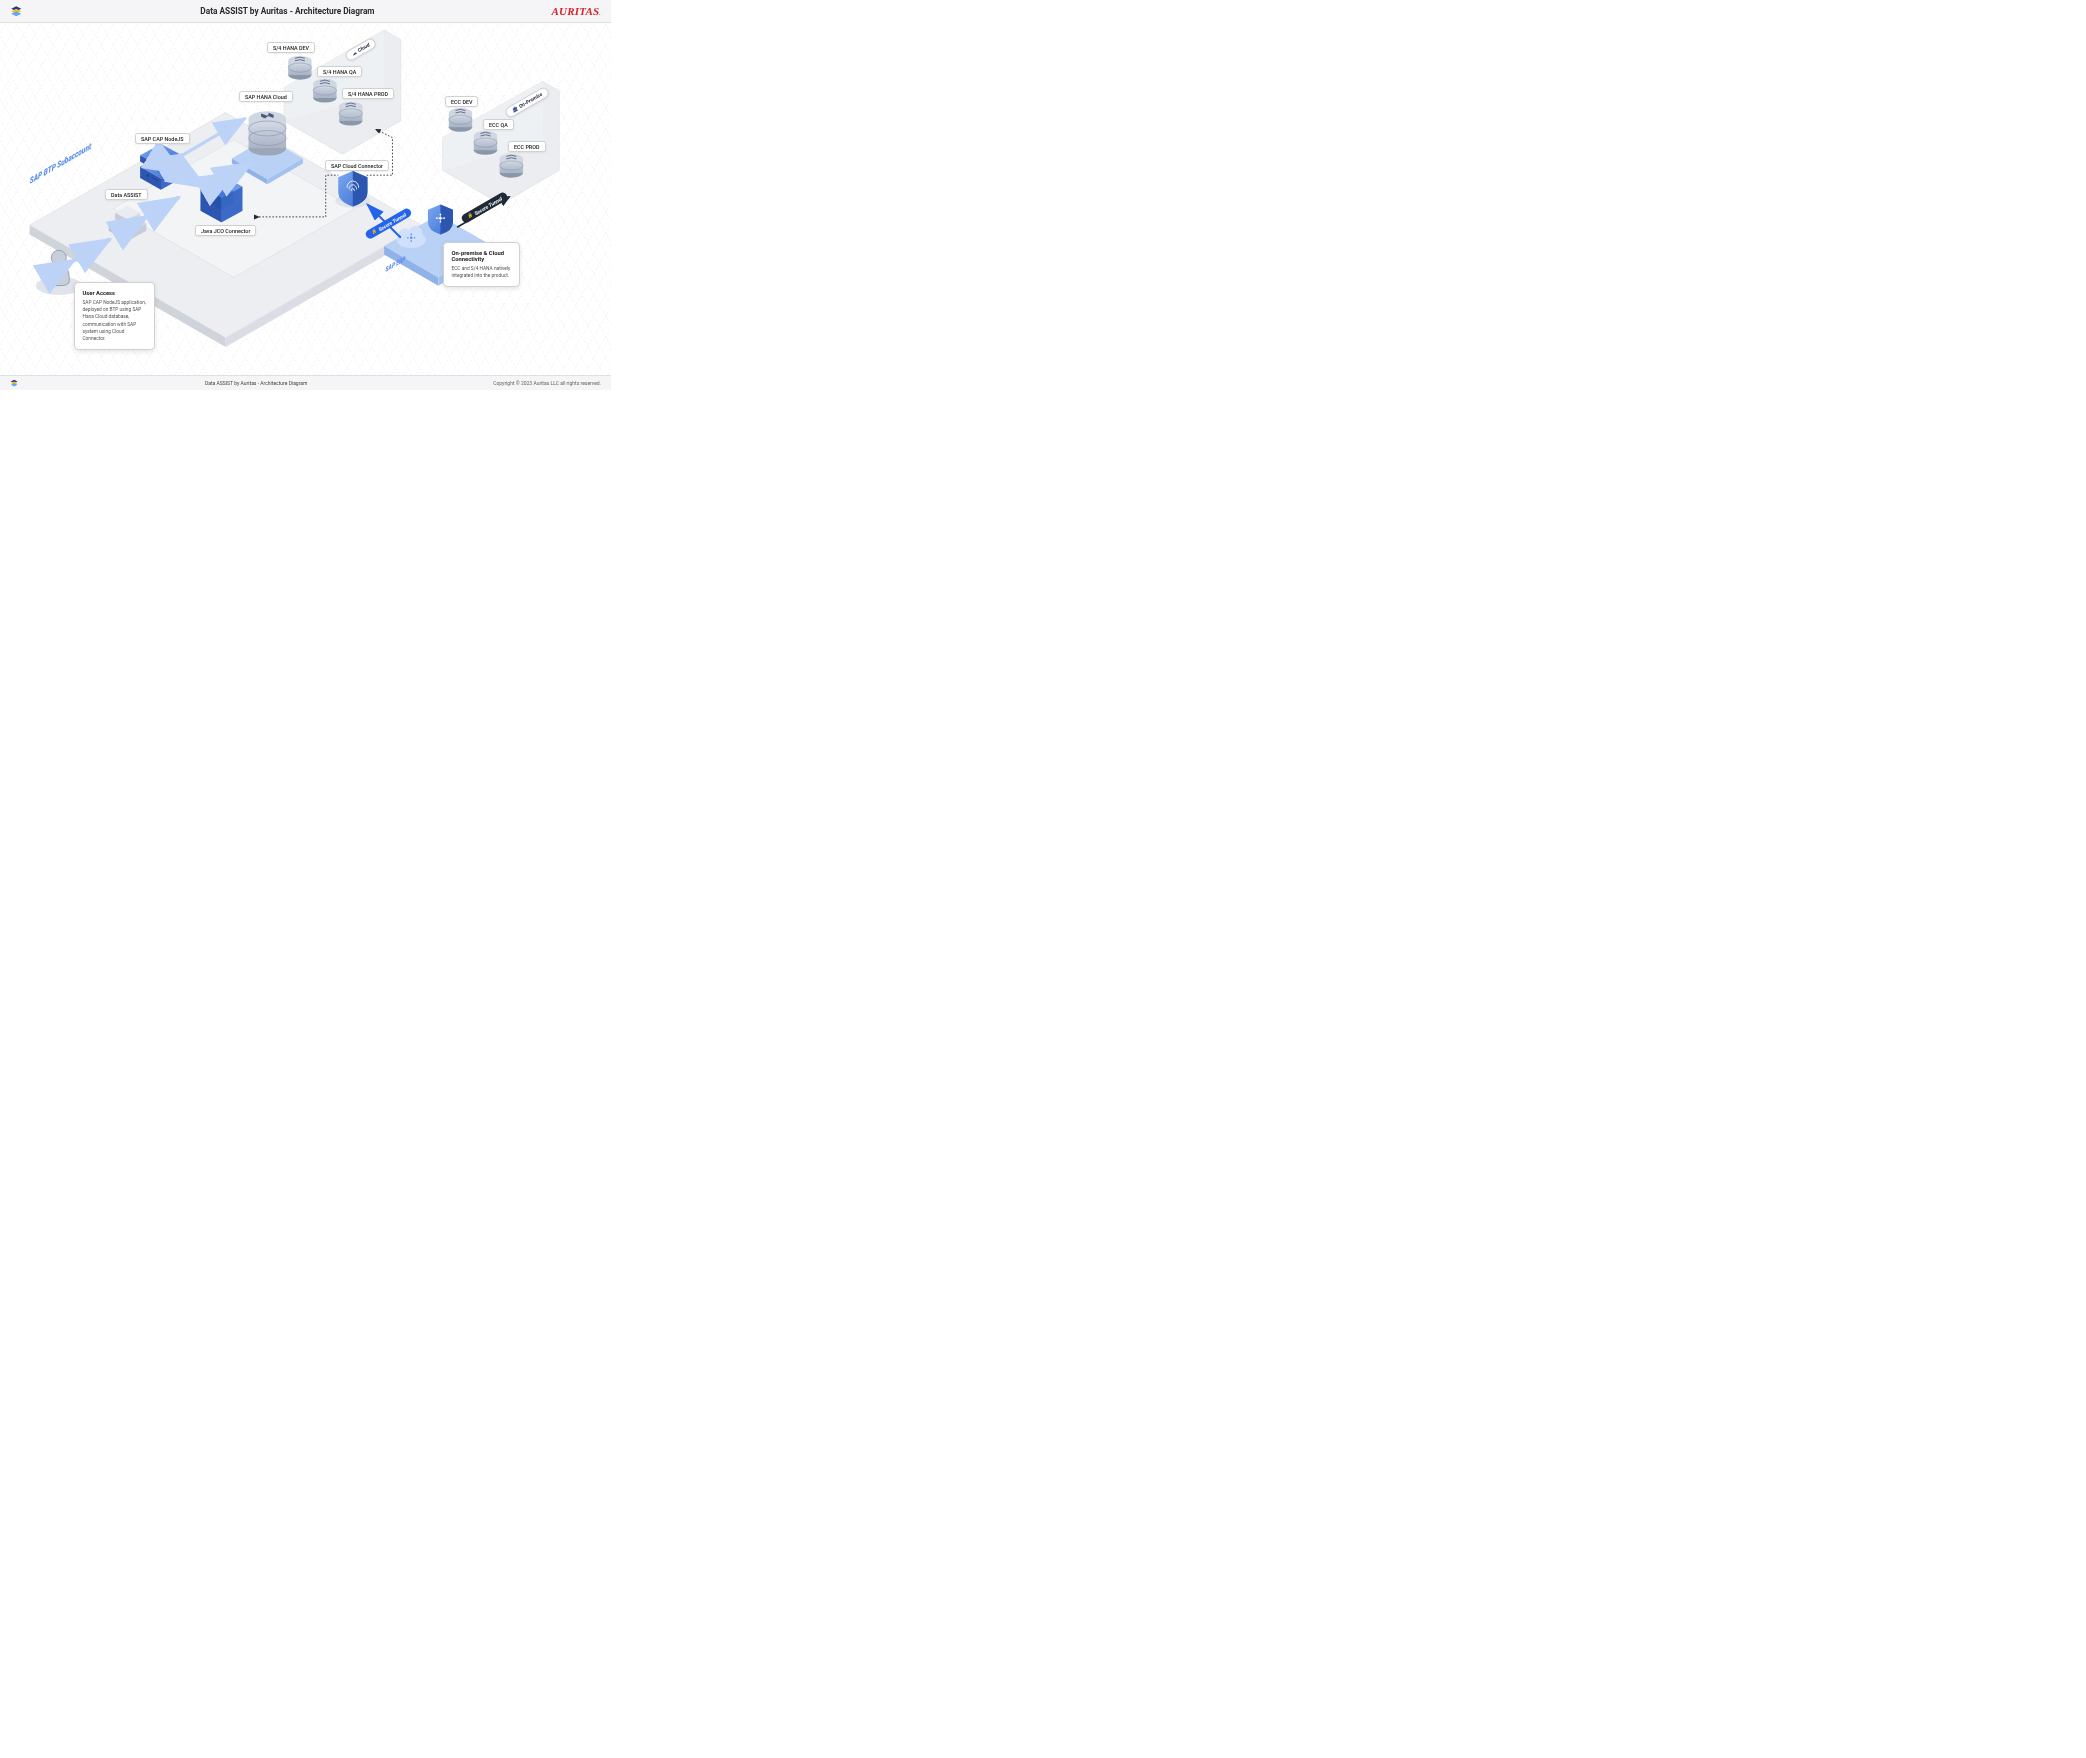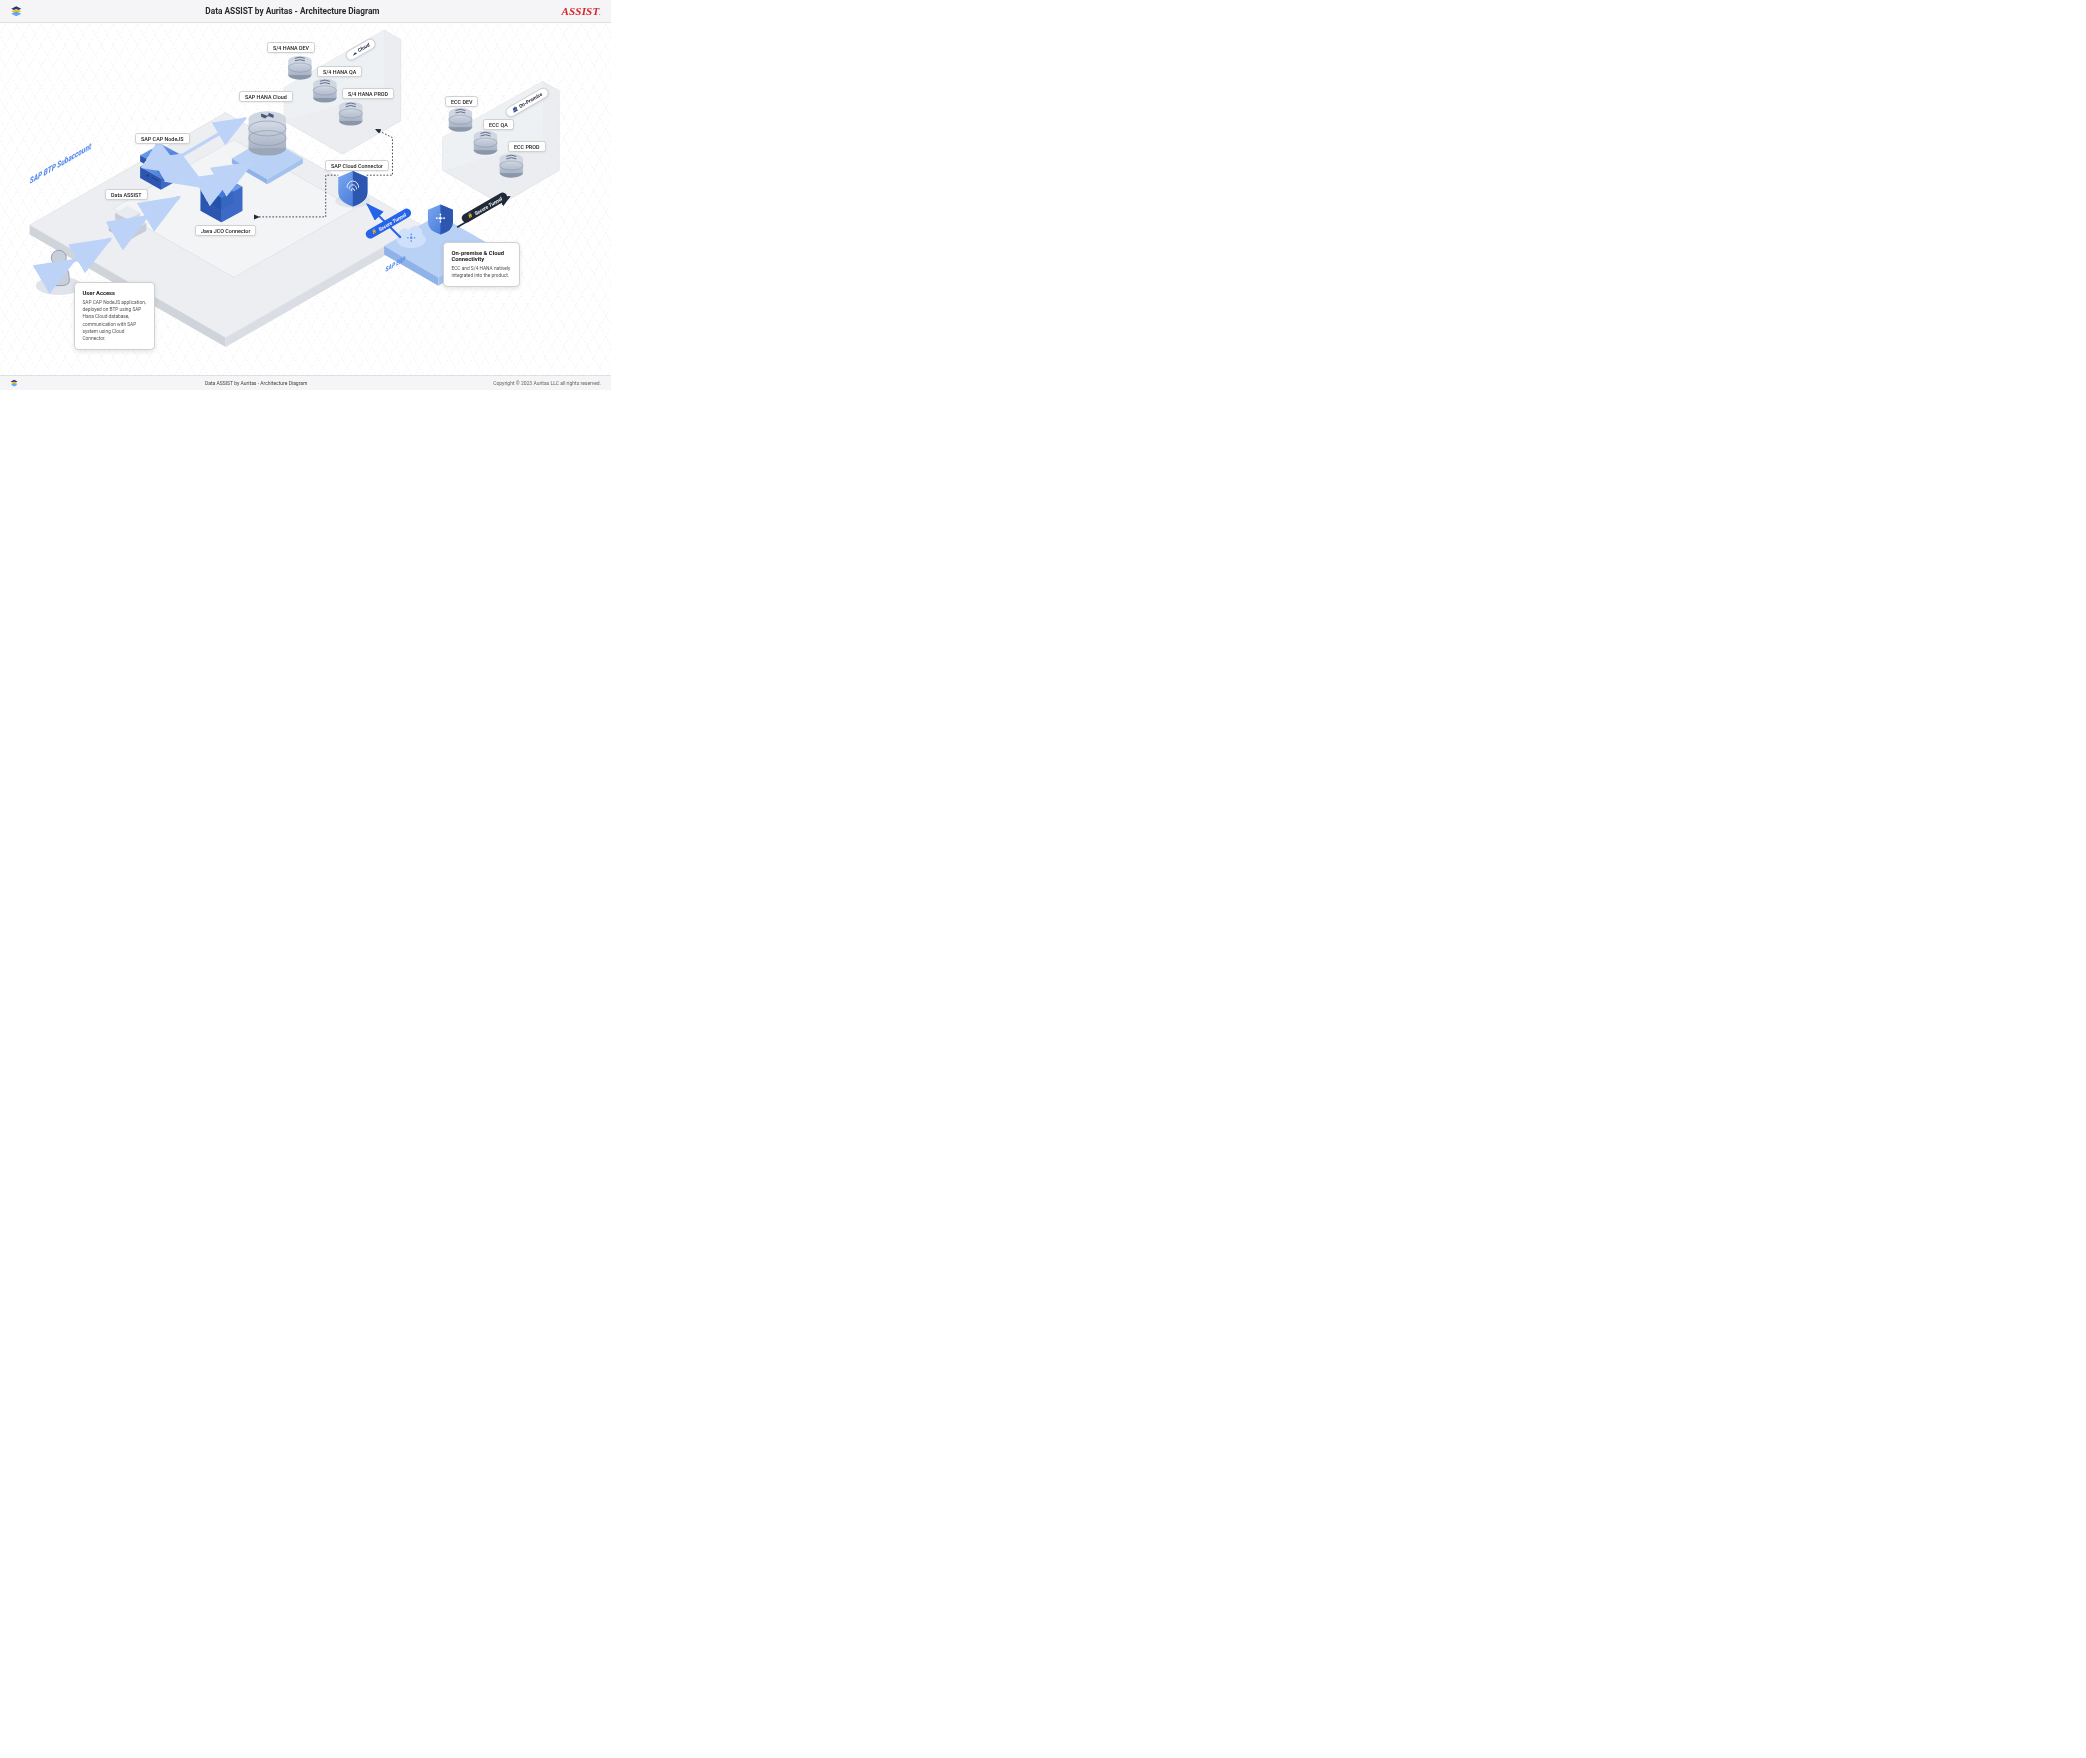--- a/index.html
+++ b/index.html
@@ -188,21 +188,21 @@
 
 <div class="header">
   <div class="header-logo layers-icon">
     <svg width="12.5" height="12.5" viewBox="0 0 30 30">
       <polygon points="15,3 27,9 15,15 3,9" fill="#1e3a8a"></polygon>
       <polygon points="15,9 27,15 15,21 3,15" fill="#fbbf24"></polygon>
       <polygon points="15,15 27,21 15,27 3,21" fill="#60a5fa"></polygon>
     </svg>
   </div>
   <div class="header-title">Data ASSIST by Auritas - Architecture Diagram</div>
-  <div class="brand"><span>ASSIST</span><span class="brand-dot">.</span></div>
+  <div class="brand"><span>AURITAS</span><span class="brand-dot">.</span></div>
 </div>
 
 <svg class="diagram" width="611" height="390" viewBox="0 0 1463 935">
   <defs>
     <linearGradient id="isoBlue" x1="0" y1="0" x2="1" y2="1">
       <stop offset="0%" stop-color="#7ba8f0"></stop>
       <stop offset="100%" stop-color="#3b6fd4"></stop>
     </linearGradient>
     <linearGradient id="isoLightBlue" x1="0" y1="0" x2="1" y2="1">
       <stop offset="0%" stop-color="#cfe0fb"></stop>

